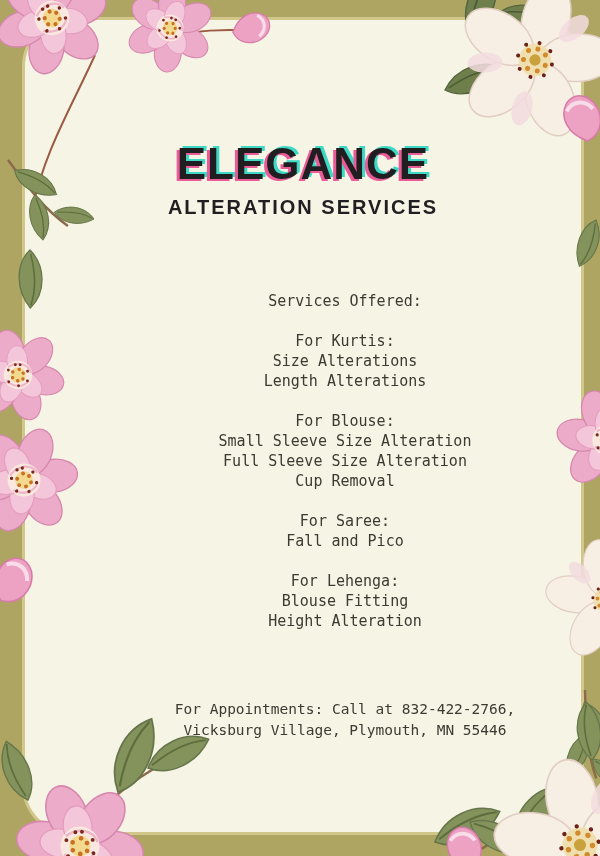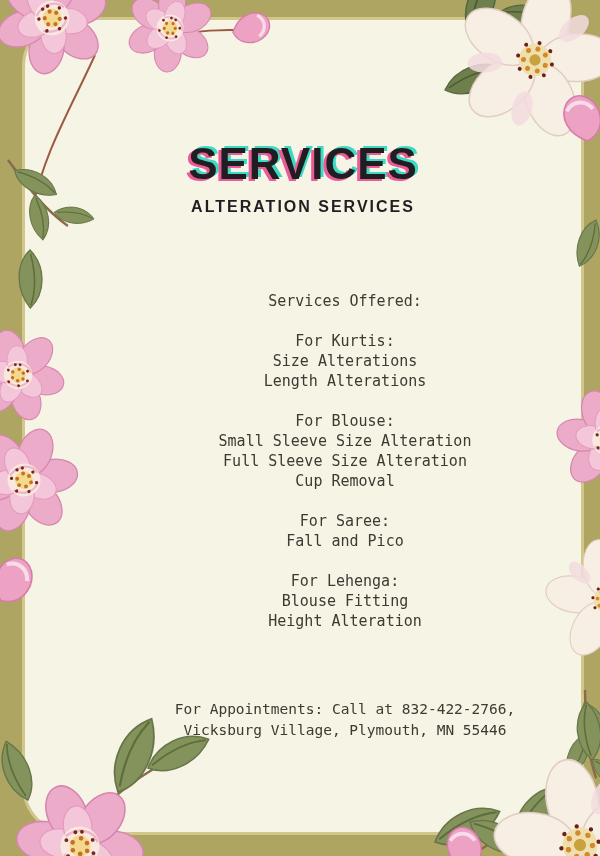--- a/index.html
+++ b/index.html
@@ -20,21 +20,21 @@
     margin:0; text-align:center; line-height:54px;
     font-size:44px; font-weight:900; letter-spacing:1px;
     color: var(--title_black, #211e21);
     text-shadow: -3px 2px 0 var(--glitch_pink, #ea5b98),
                   3px -2px 0 var(--glitch_teal, #3ed9c5);
     font-family:"Liberation Sans", sans-serif;
   }
   .subtitle {
     position:absolute; top:176px; left:0; width:100%; height:22px;
     margin:0; text-align:center; line-height:22px;
-    font-size:16px; font-weight:800; letter-spacing:2px;
+    font-size:20px; font-weight:800; letter-spacing:2px;
     color: var(--title_black, #211e21);
   }
   .services {
     position:absolute; top:271px; left:40px; width:560px; text-align:center;
     font-family:"DejaVu Sans Mono", monospace;
     font-size:15px; color: var(--body_text, #3c3a32);
   }
   .services .line { height:20px; line-height:20px; white-space:pre; }
   .services .gap { height:20px; }
   .footer {
@@ -44,21 +44,21 @@
   }
   .footer .line { height:21px; line-height:21px; white-space:pre; }
   .florals { position:absolute; inset:0; pointer-events:none; }
 </style>
 </head>
 <body>
 
 <div class="poster">
 
   <div class="card">
-    <h1 class="title">SERVICES</h1>
+    <h1 class="title">ELEGANCE</h1>
     <h2 class="subtitle">ALTERATION SERVICES</h2>
 
     <div class="services">
       <div class="line">Services Offered:</div>
       <div class="gap"></div>
 
       <div class="line">For Kurtis:</div>
       <div class="line">Size Alterations</div>
       <div class="line">Length Alterations</div>
       <div class="gap"></div>

